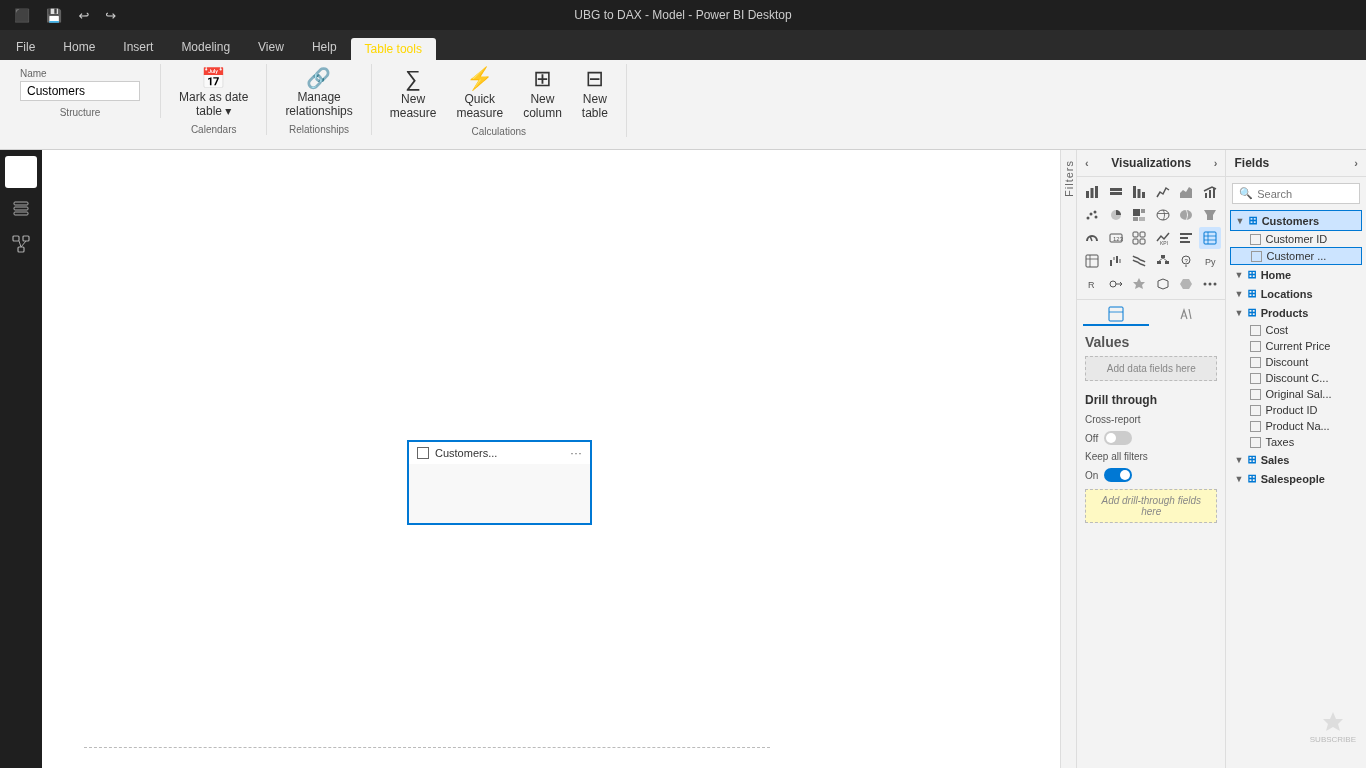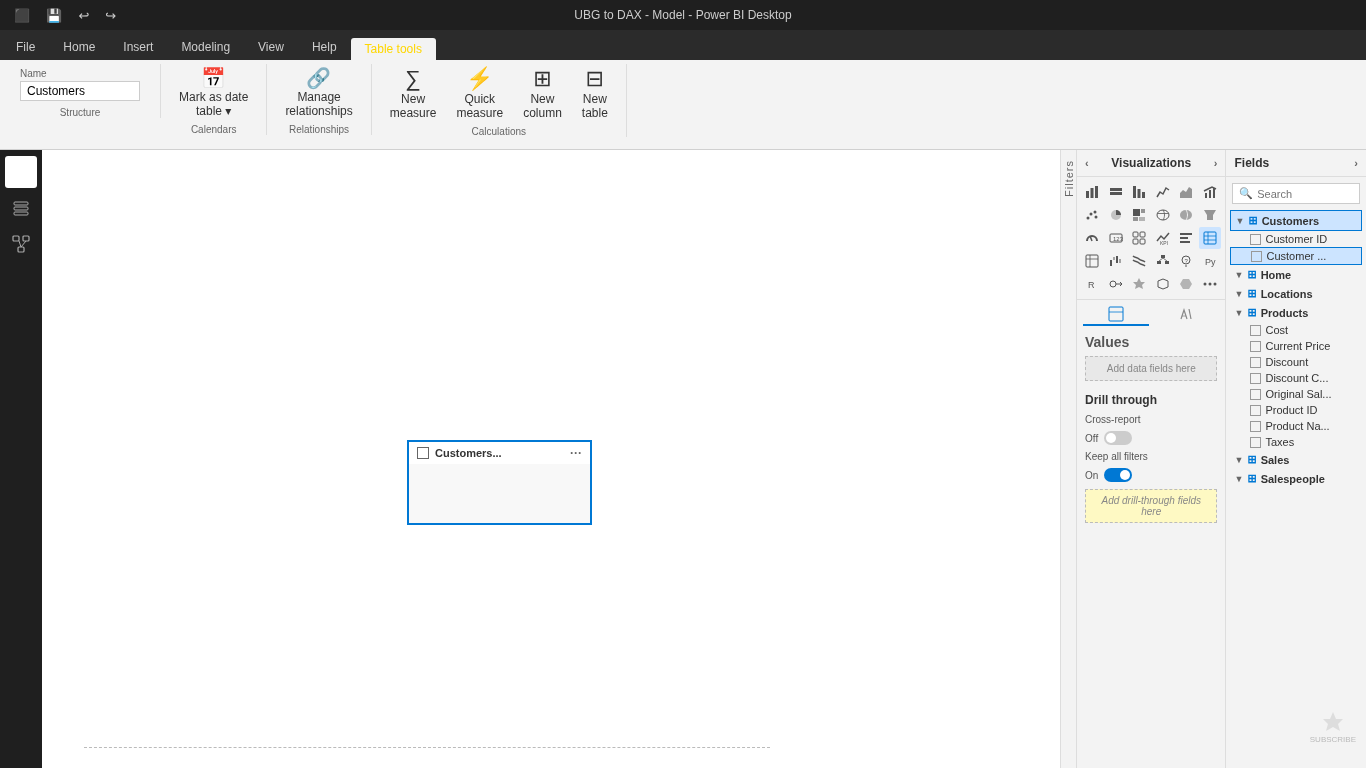--- a/index.html
+++ b/index.html
@@ -150,21 +150,20 @@
       background: #fff;
       display: flex;
       flex-direction: column;
     }
     .viz-table-header {
       display: flex;
       align-items: center;
       padding: 4px 8px;
       gap: 6px;
       background: #fff;
-      font-weight: bold;
     }
     .viz-checkbox { width: 12px; height: 12px; border: 1px solid #666; display: inline-block; }
     .viz-table-title { font-size: 11px; color: #333; flex: 1; }
     .viz-more-btn { color: #666; font-size: 12px; cursor: pointer; }
     .viz-body { flex: 1; background: #f8f8f8; }
 
     
     .filters-panel {
       width: 16px;
       background: #f3f3f3;

